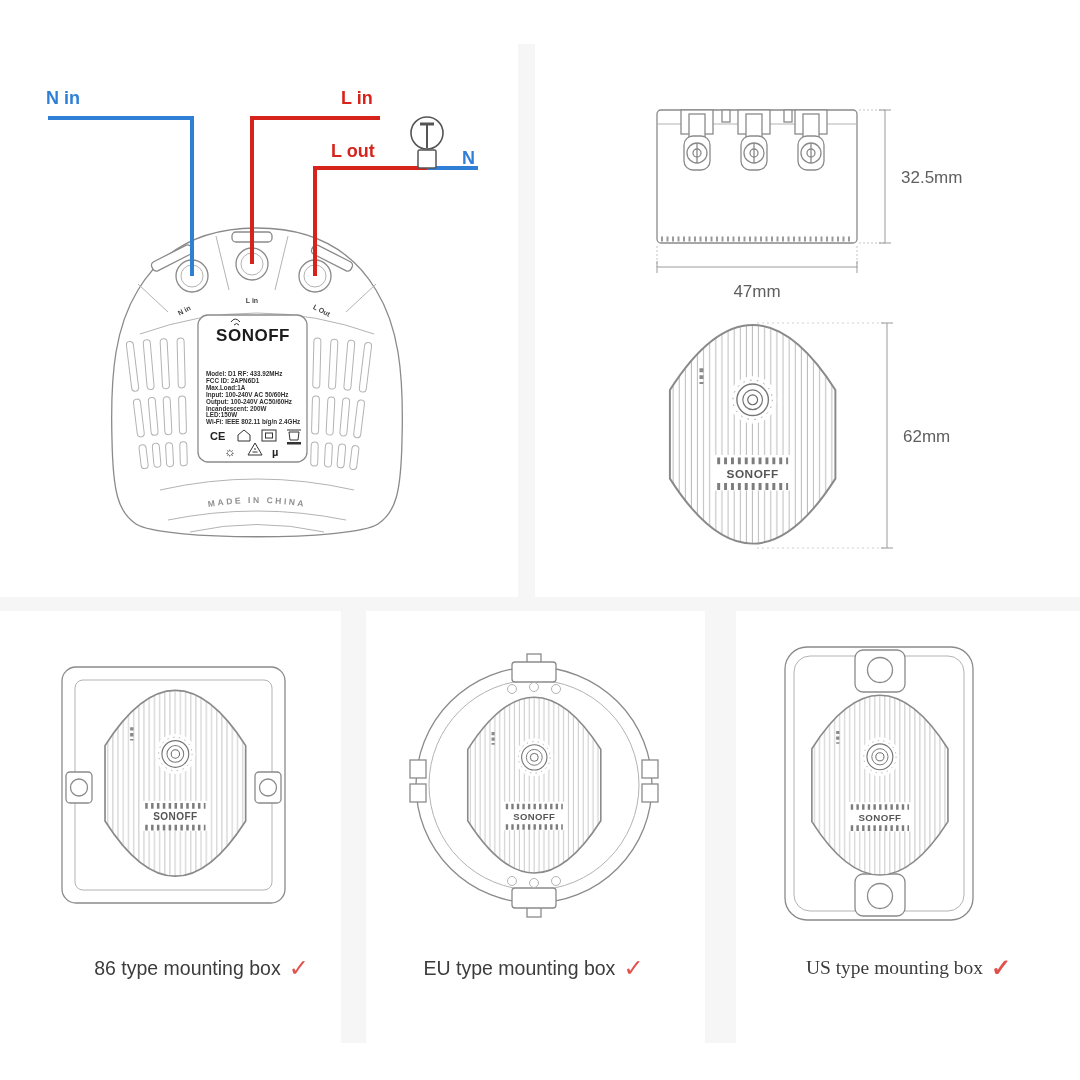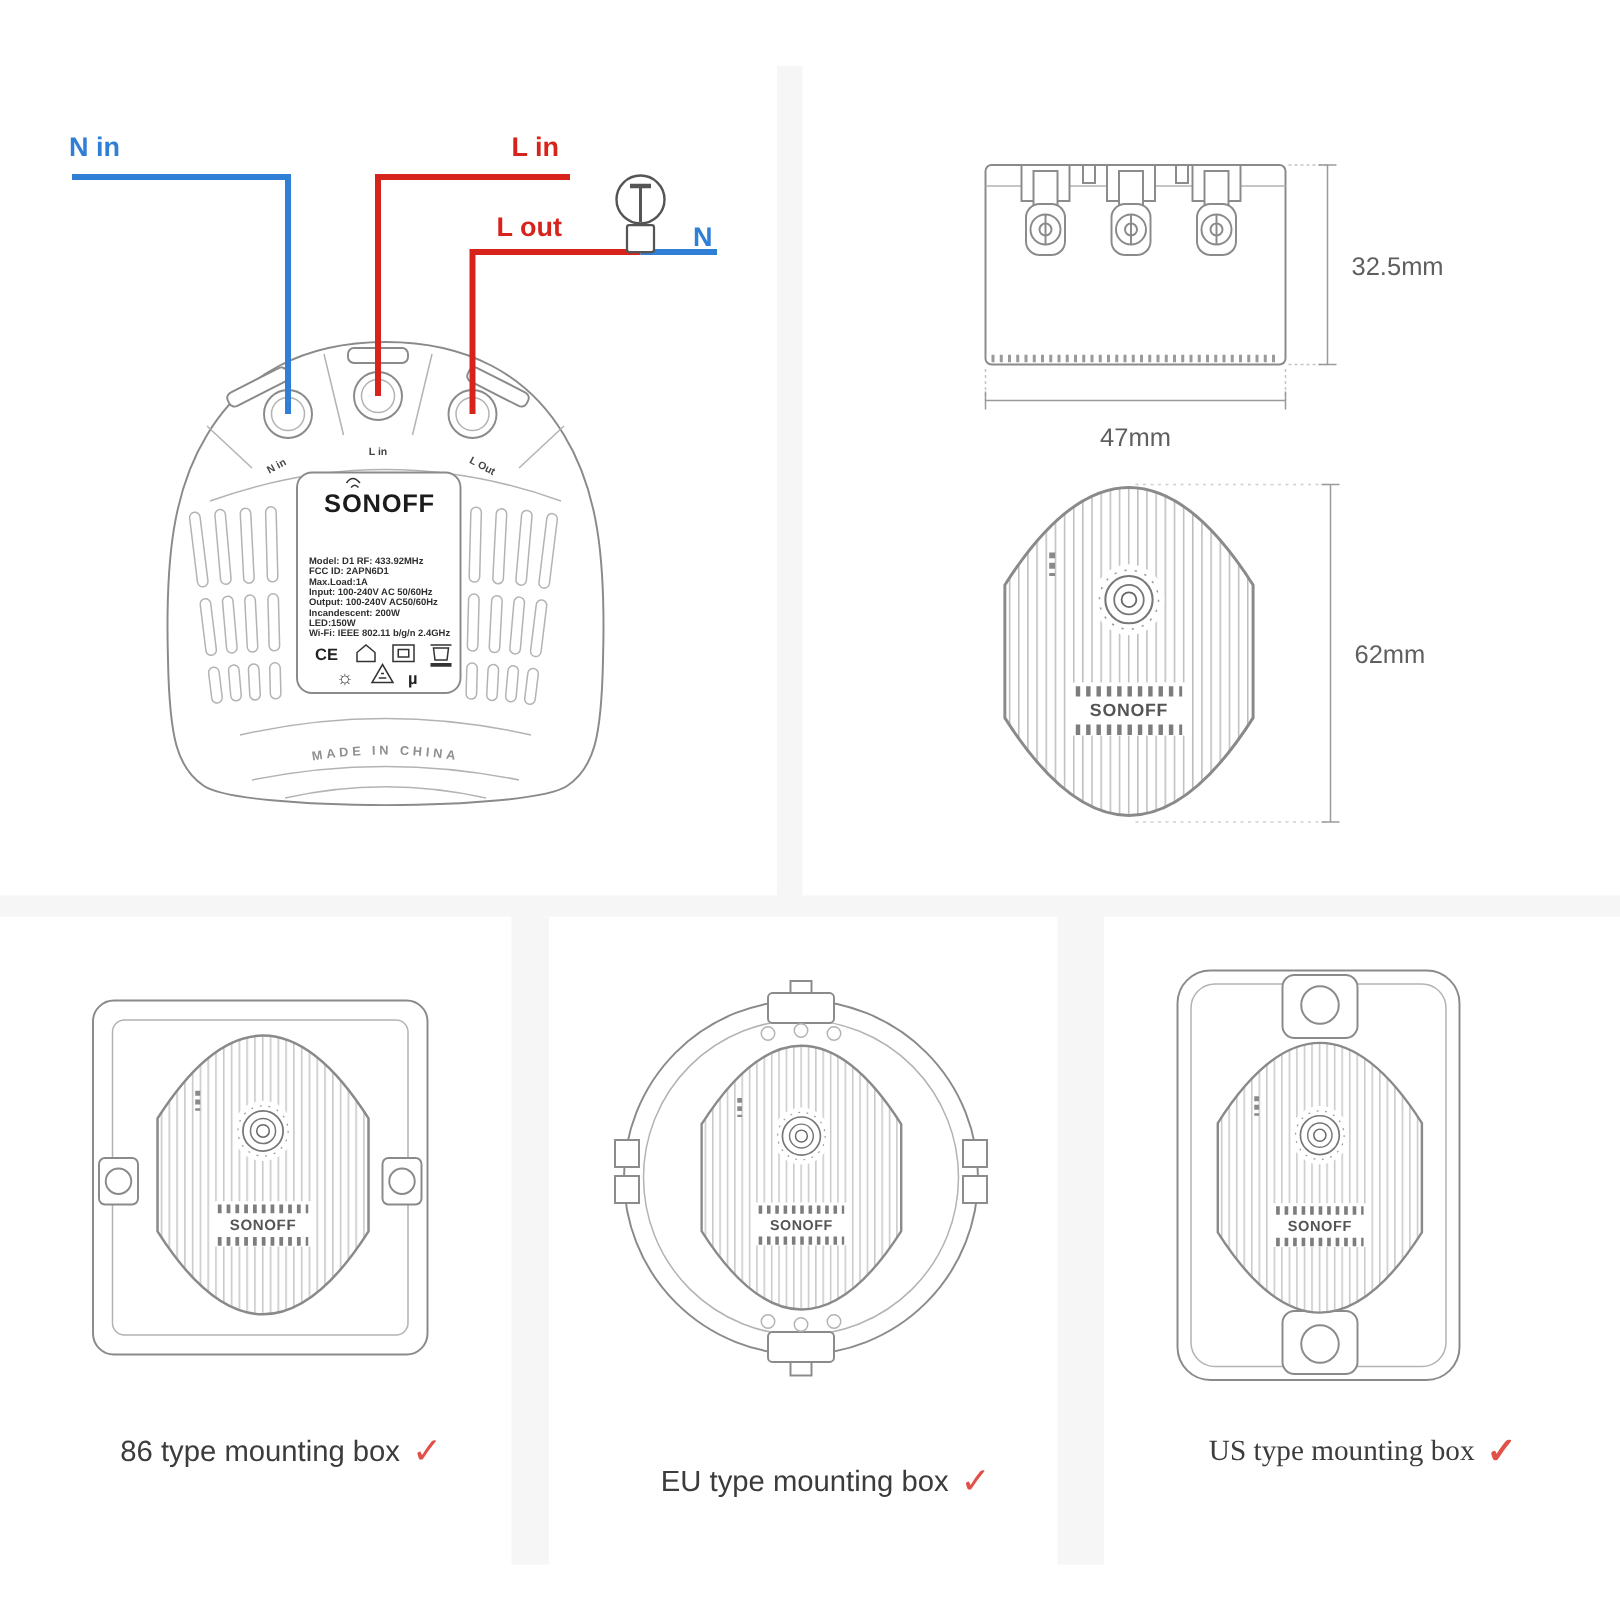--- a/index.html
+++ b/index.html
@@ -285,25 +285,25 @@
       <rect class="lnw" x="118" y="38" width="50" height="42" rx="8" stroke="#9a9a9a"></rect>
       <circle class="ln" cx="143" cy="58" r="12.5" stroke-width="1.5"></circle>
       <rect class="lnw" x="118" y="262" width="50" height="42" rx="8" stroke="#9a9a9a"></rect>
       <circle class="ln" cx="143" cy="284" r="12.5" stroke-width="1.5"></circle>
       <g transform="translate(70,80) scale(0.81)">
           <use href="#device-front"></use>
         </g>
     </g>
   </svg>
 
-  <div class="caption" style="left:17px;width:341px;">
+  <div class="caption" style="left:0;width:341px;padding-left:31px;">
     <span>86 type mounting box</span>
     <span class="check">✓</span>
   </div>
-  <div class="caption" style="left:381px;width:339px;margin-top:20px;">
+  <div class="caption" style="left:364px;width:339px;">
     <span>EU type mounting box</span>
     <span class="check">✓</span>
   </div>
   <div class="caption" style="left:737px;width:343px;font-family:Liberation Serif, serif;">
     <span>US type mounting box</span>
     <span class="check">✓</span>
   </div>
 
 </div>
 

